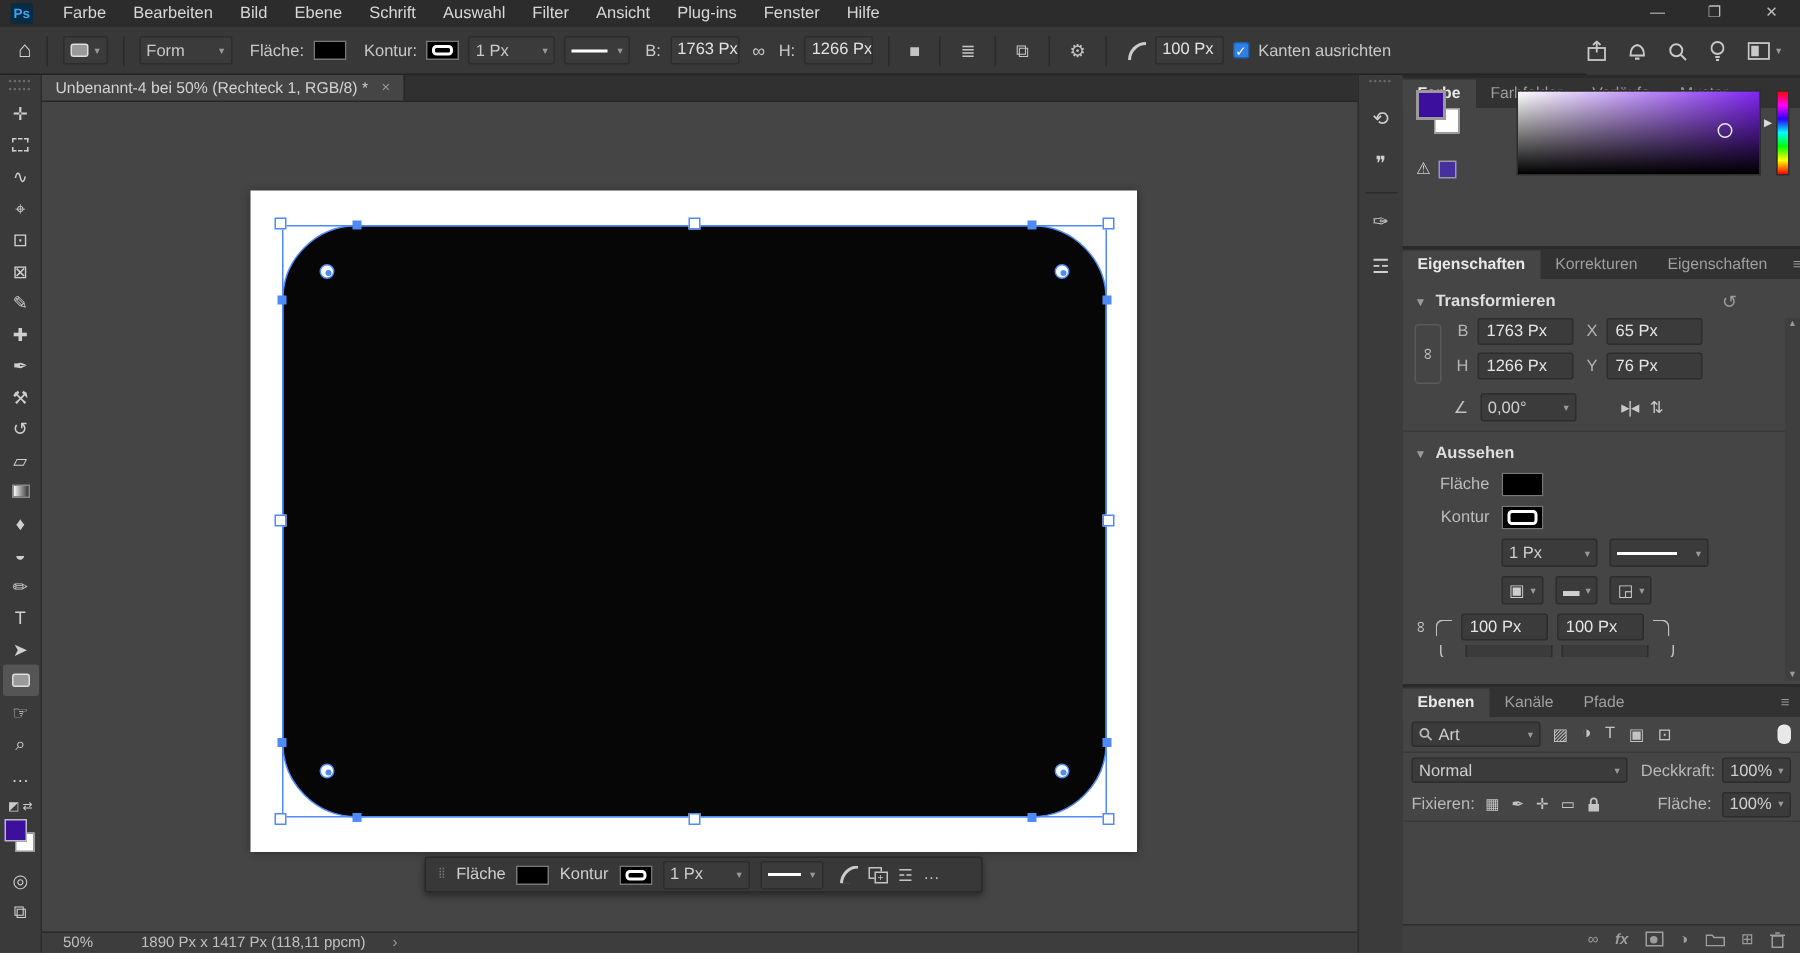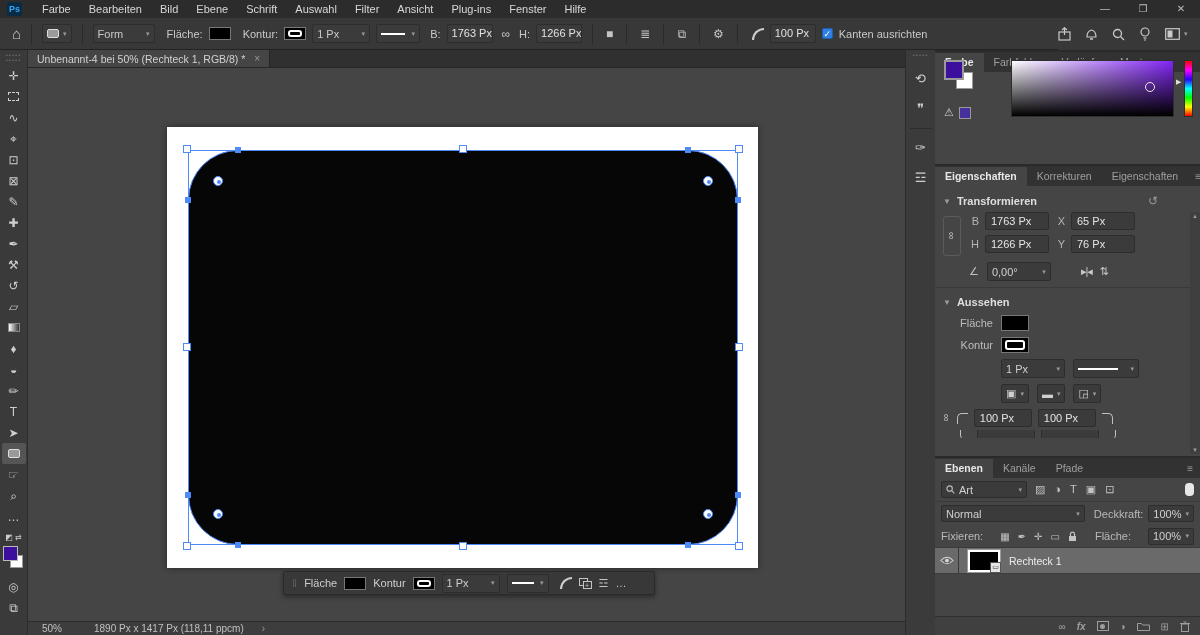--- a/index.html
+++ b/index.html
@@ -127,21 +127,21 @@
   .tl { border-right:0; border-bottom:0; border-top-left-radius:5px; }
   .tr { border-left:0; border-bottom:0; border-top-right-radius:5px; }
   .vscroll { position:absolute; right:0; top:46px; bottom:2px; width:10px; background:#3f3f3f; }
   .vscroll .a { position:absolute; left:0; width:10px; text-align:center; font-size:6px; color:#999; }
   
   #layersPanel { top:408px; height:177px; }
   .lf-row { height:24px; display:flex; align-items:center; gap:8px; padding:0 6px; border-bottom:1px solid #3a3a3a; }
   .filter-icons { display:flex; gap:9px; font-size:11px; color:#c3c3c3; }
   .toggle-pill { margin-left:auto; width:9px; height:13px; background:#e8e8e8; border-radius:4px; }
   .blend-row { height:23px; display:flex; align-items:center; gap:5px; padding:0 6px; }
-  .lock-row { height:23px; display:flex; align-items:center; gap:17px; padding:0 6px; border-bottom:1px solid #3a3a3a;justify-content:space-between; }
+  .lock-row { height:23px; display:flex; align-items:center; gap:7px; padding:0 6px; border-bottom:1px solid #3a3a3a;justify-content:space-between; }
   .lock-icons { display:flex; gap:8px; font-size:10px; color:#c3c3c3; align-items:center; }
   .layer-row { height:26px; display:flex; align-items:center; background:#4b4b4b; border-bottom:1px solid #3e3e3e; }
   .layer-row.sel { background:#6a6a6a; }
   .eye-cell { width:24px; display:grid; place-items:center; border-right:1px solid #3a3a3a; align-self:stretch; }
   .thumb { width:34px; height:24px; margin:0 8px; border:1px solid #9a9a9a; position:relative; }
   .thumb.black { background:#000; outline:2px solid #fff; outline-offset:-3px; }
   .thumb.white { background:#fff; }
   .badge { position:absolute; right:-1px; bottom:-1px; width:11px; height:11px; background:#e6e6e6;
     border:1px solid #555; display:grid; place-items:center; font-size:7px; color:#333; }
   .lname { font-size:10.5px; color:#ededed; }
@@ -506,32 +506,20 @@
           <rect x="1" y="5" width="7" height="5" fill="#c3c3c3"></rect>
           <path d="M2.5 5 V3.2 A2 2 0 0 1 6.5 3.2 V5" fill="none" stroke="#c3c3c3" stroke-width="1.2"></path>
         </svg>
       </span>
       <span style="margin-left:auto;color:#b9b9b9">Fläche:</span>
       <span class="mini-select" style="width:46px;height:17px">
         <span>100%</span>
         <span class="chev" style="margin-left:auto">▾</span>
       </span>
     </div>
-    <div class="layer-row sel">
-      <span class="eye-cell">
-        <svg class="ic" width="14" height="9" viewBox="0 0 16 10">
-          <path d="M1 5 Q8 -2.5 15 5 Q8 12.5 1 5 Z" fill="none" stroke="#d6d6d6" stroke-width="1.2"></path>
-          <circle cx="8" cy="5" r="2.1" fill="#d6d6d6"></circle>
-        </svg>
-      </span>
-      <span class="thumb black">
-        <span class="badge">▭</span>
-      </span>
-      <span class="lname">Rechteck 1</span>
-    </div>
     <div class="lp-bottom">
       <span>∞</span>
       <span class="fx">fx</span>
       <span class="maskic2">
           <i></i>
         </span>
       <span>◑</span>
       <svg class="ic" width="13" height="10" viewBox="0 0 13 10">
         <path d="M0.5 2.5 h4 l1.2 1.5 h6.8 v5.5 h-12 Z" fill="none" stroke="#9d9d9d"></path>
       </svg>

